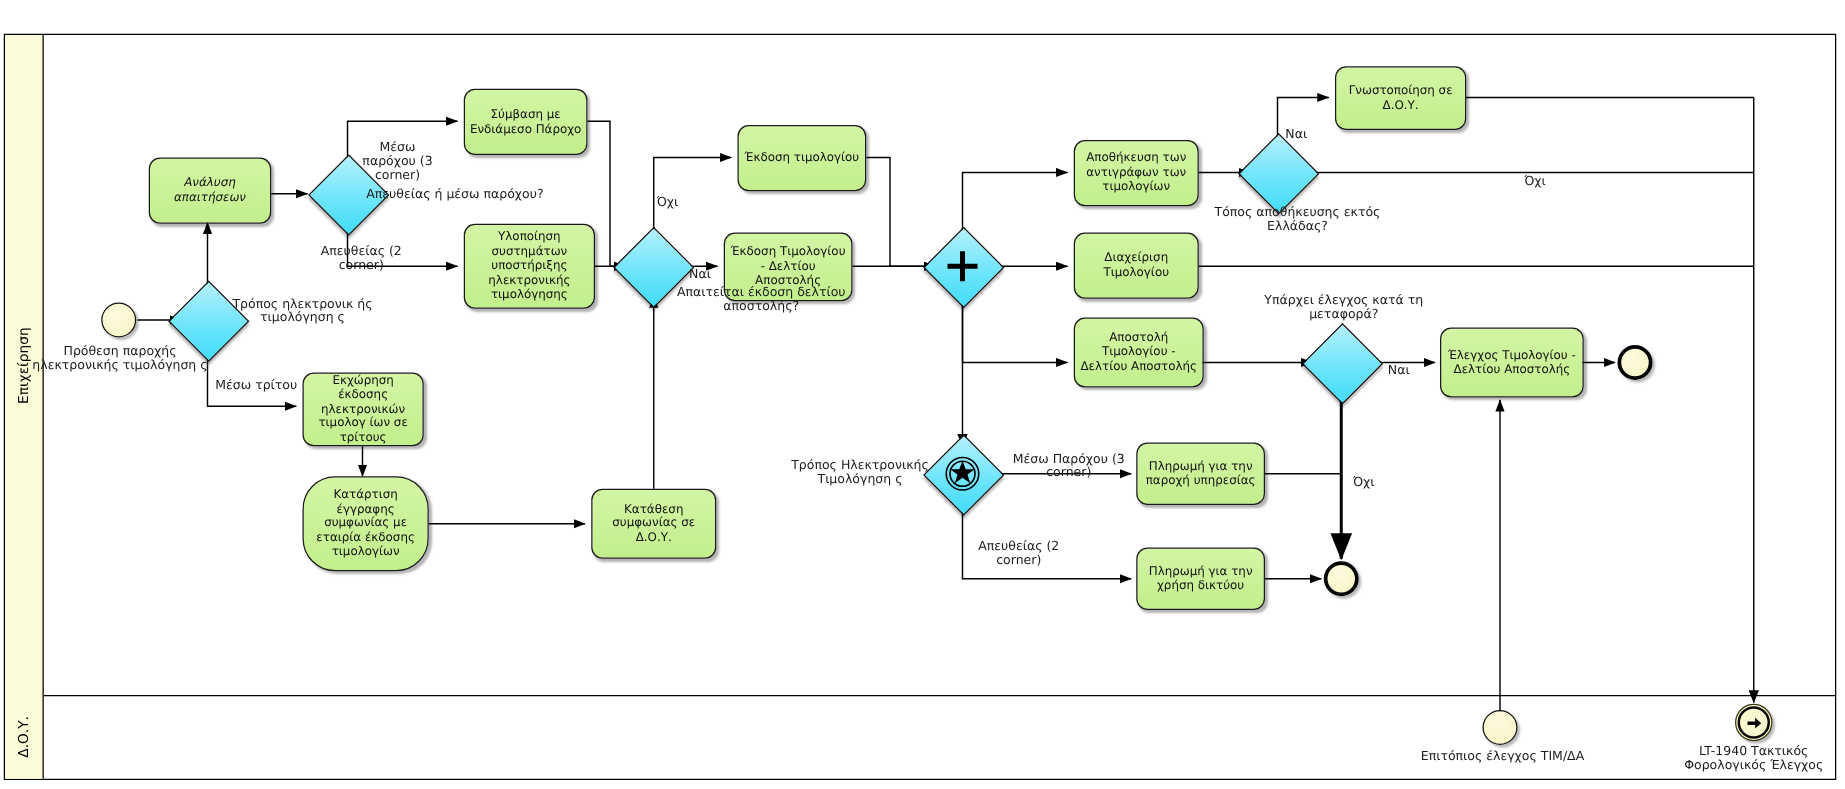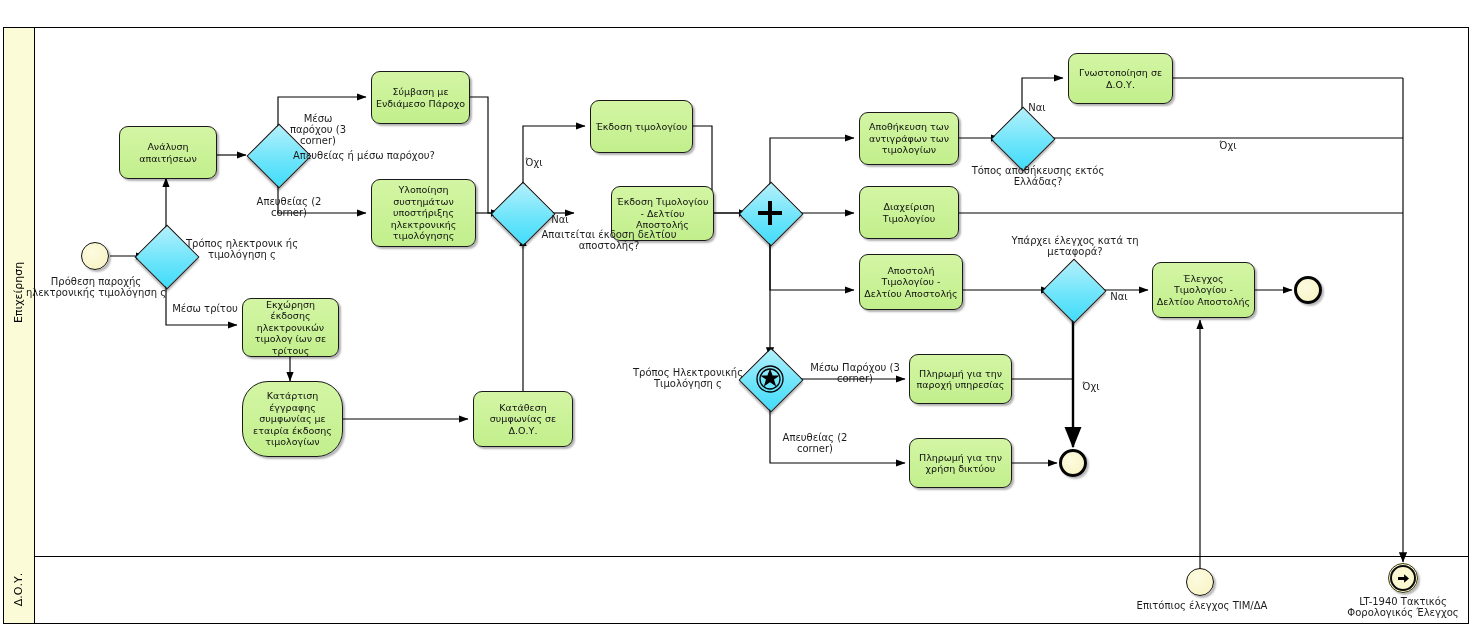--- a/index.html
+++ b/index.html
@@ -167,45 +167,45 @@
 
   <div class="ev link" style="left:1388px;top:563px;">
     <span class="ring">
       <svg width="13" height="13" viewBox="0 0 13 13" aria-hidden="true">
         <path d="M1,5.1 L7.1,5.1 L7.1,2.2 L12,6.5 L7.1,10.8 L7.1,7.9 L1,7.9 z" fill="#000"></path>
       </svg>
     </span>
   </div>
   <div class="lbl" style="left:1330px;top:596px;width:146px;">LT-1940 Τακτικός Φορολογικός Έλεγχος</div>
 
-  <div class="task" style="left:119px;top:126px;width:98px;height:53px;">Ανάλυση απαιτήσεων</div>
+  <div class="task" style="left:119px;top:126px;width:98px;height:53px;font-style:italic;">Ανάλυση απαιτήσεων</div>
 
   <div class="task" style="left:371px;top:71px;width:99px;height:53px;">Σύμβαση με Ενδιάμεσο Πάροχο</div>
 
   <div class="task" style="left:371px;top:179px;width:105px;height:68px;">Υλοποίηση συστημάτων υποστήριξης ηλεκτρονικής τιμολόγησης</div>
 
   <div class="task" style="left:242px;top:298px;width:97px;height:59px;">Εκχώρηση έκδοσης ηλεκτρονικών τιμολογ ίων σε τρίτους</div>
 
   <div class="task" style="left:242px;top:381px;width:101px;height:76px;border-radius:26px;">Κατάρτιση έγγραφης συμφωνίας με εταιρία έκδοσης τιμολογίων</div>
 
   <div class="task" style="left:473px;top:391px;width:100px;height:56px;">Κατάθεση συμφωνίας σε Δ.Ο.Υ.</div>
 
   <div class="task" style="left:590px;top:100px;width:103px;height:53px;">Έκδοση τιμολογίου</div>
 
-  <div class="task" style="left:611px;top:186px;width:103px;height:55px;">Έκδοση Τιμολογίου - Δελτίου Αποστολής</div>
+  <div class="task" style="left:579px;top:186px;width:103px;height:55px;">Έκδοση Τιμολογίου - Δελτίου Αποστολής</div>
 
   <div class="task" style="left:859px;top:112px;width:100px;height:53px;">Αποθήκευση των αντιγράφων των τιμολογίων</div>
 
   <div class="task" style="left:859px;top:186px;width:100px;height:53px;">Διαχείριση Τιμολογίου</div>
 
   <div class="task" style="left:859px;top:254px;width:104px;height:56px;">Αποστολή Τιμολογίου - Δελτίου Αποστολής</div>
 
   <div class="task" style="left:1068px;top:53px;width:105px;height:51px;">Γνωστοποίηση σε Δ.Ο.Υ.</div>
 
-  <div class="task" style="left:1152px;top:262px;width:103px;height:56px;">Έλεγχος Τιμολογίου - Δελτίου Αποστολής</div>
+  <div class="task" style="left:1152px;top:262px;width:115px;height:56px;">Έλεγχος Τιμολογίου - Δελτίου Αποστολής</div>
 
   <div class="task" style="left:909px;top:354px;width:103px;height:50px;">Πληρωμή για την παροχή υπηρεσίας</div>
 
   <div class="task" style="left:909px;top:438px;width:103px;height:50px;">Πληρωμή για την χρήση δικτύου</div>
 
   <div class="gw-wrap" style="left:144px;top:234px;">
     <div class="gw"></div>
   </div>
   <div class="lbl" style="left:182px;top:238px;width:120px;">Τρόπος ηλεκτρονικ ής τιμολόγηση ς</div>
 

